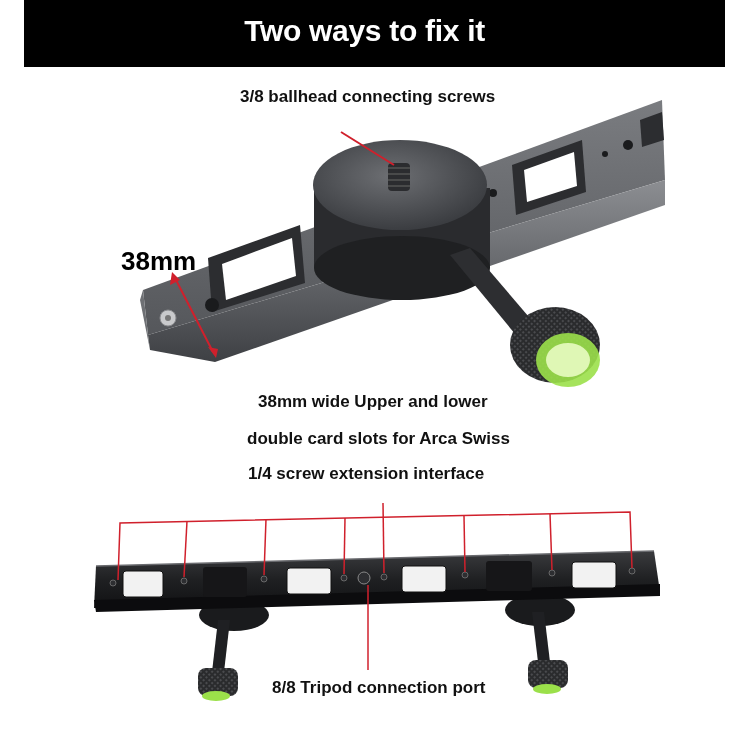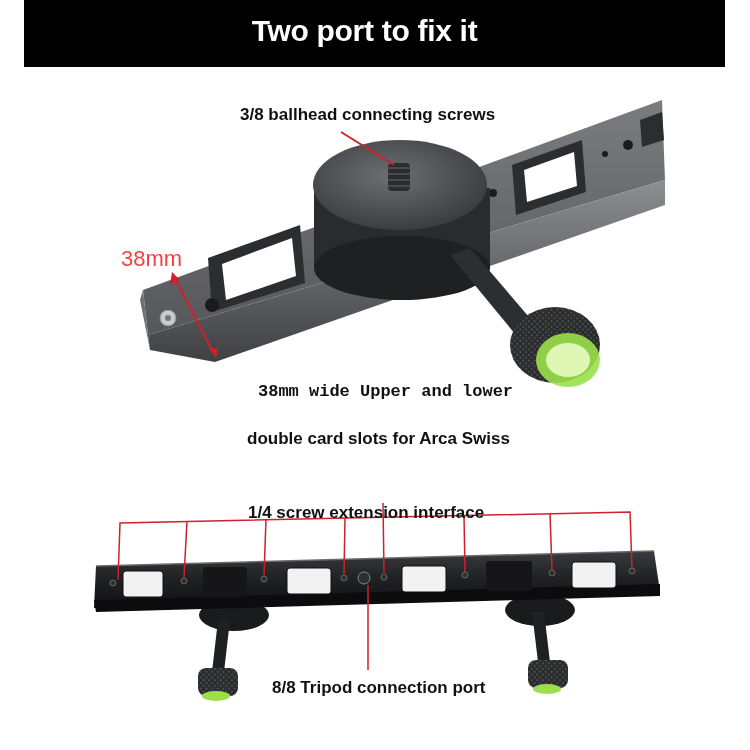--- a/index.html
+++ b/index.html
@@ -12,29 +12,29 @@
     display: flex; align-items: center; justify-content: center;
   }
   .banner-title {
     color: #ffffff; font-size: 30px; font-weight: bold; letter-spacing: -0.3px;
     margin-left: -20px; margin-top: -6px;
   }
 
   .label {
     position: absolute; color: #111111; font-weight: bold; font-size: 17px; white-space: nowrap;
   }
-  .label-red { position: absolute; color: #ef4444; font-size: 22px; white-space: nowrap; }
+  .label-red { position: absolute; color: #000000; font-size: 26px; white-space: nowrap; font-weight: bold; }
 
   svg.art { position: absolute; left: 0; top: 0; }
 </style>
 </head>
 <body>
 
 <div class="banner">
-  <span class="banner-title">Two port to fix it</span>
+  <span class="banner-title">Two ways to fix it</span>
 </div>
 
 <svg class="art" width="750" height="750" viewBox="0 0 750 750">
   <defs>
     <linearGradient id="railTop" x1="0" y1="0" x2="0" y2="1">
       <stop offset="0" stop-color="#7a7c80"></stop>
       <stop offset="1" stop-color="#55575b"></stop>
     </linearGradient>
     <linearGradient id="railSide" x1="0" y1="0" x2="0" y2="1">
       <stop offset="0" stop-color="#8c8e92"></stop>
@@ -149,18 +149,18 @@
     <line x1="264" y1="575" x2="266" y2="519"></line>
     <line x1="344" y1="574" x2="345" y2="518"></line>
     <line x1="384" y1="573" x2="383" y2="503"></line>
     <line x1="465" y1="572" x2="464" y2="516"></line>
     <line x1="552" y1="570" x2="550" y2="514"></line>
   </g>
 
   <line x1="368" y1="585" x2="368" y2="670" stroke="#d0202c" stroke-width="1.5"></line>
 </svg>
 
-<div class="label" style="left:240px; top:105px;">3/8 ballhead connecting screws</div>
+<div class="label" style="left:240px; top:87px;">3/8 ballhead connecting screws</div>
 <div class="label-red" style="left:121px; top:246px;">38mm</div>
-<div class="label" style="left:258px; top:382px;font-family:Liberation Mono, monospace;">38mm wide Upper and lower</div>
+<div class="label" style="left:258px; top:392px;">38mm wide Upper and lower</div>
 <div class="label" style="left:247px; top:429px;">double card slots for Arca Swiss</div>
-<div class="label" style="left:248px; top:503px;">1/4 screw extension interface</div>
+<div class="label" style="left:248px; top:464px;">1/4 screw extension interface</div>
 <div class="label" style="left:272px; top:678px;">8/8 Tripod connection port</div>
 
 </body></html>

